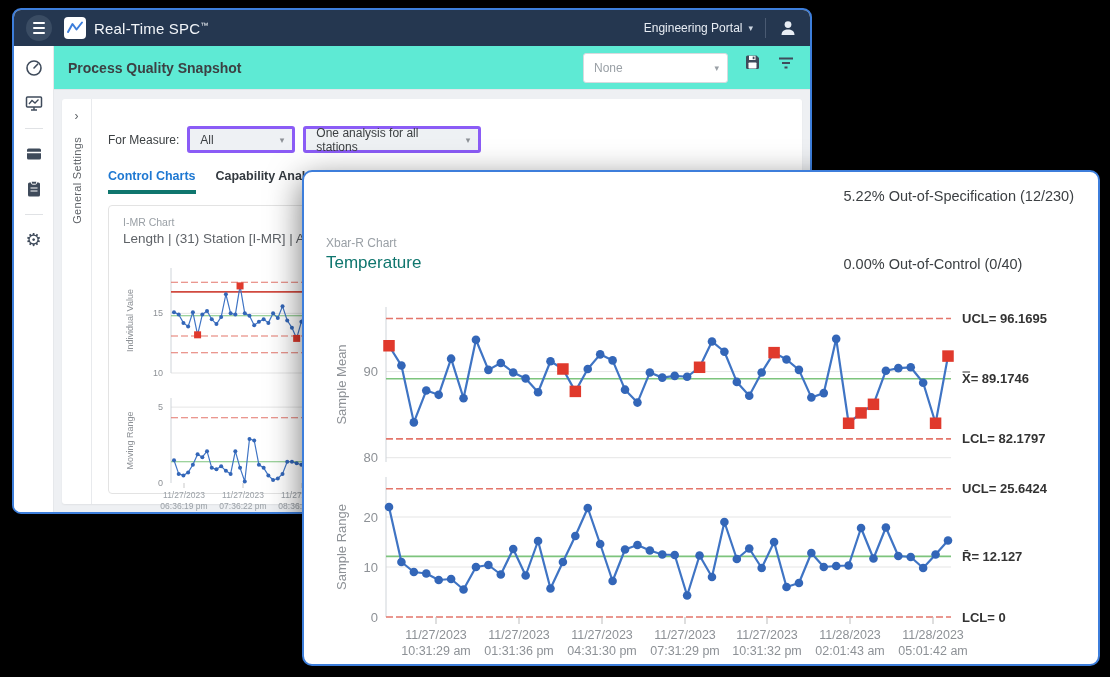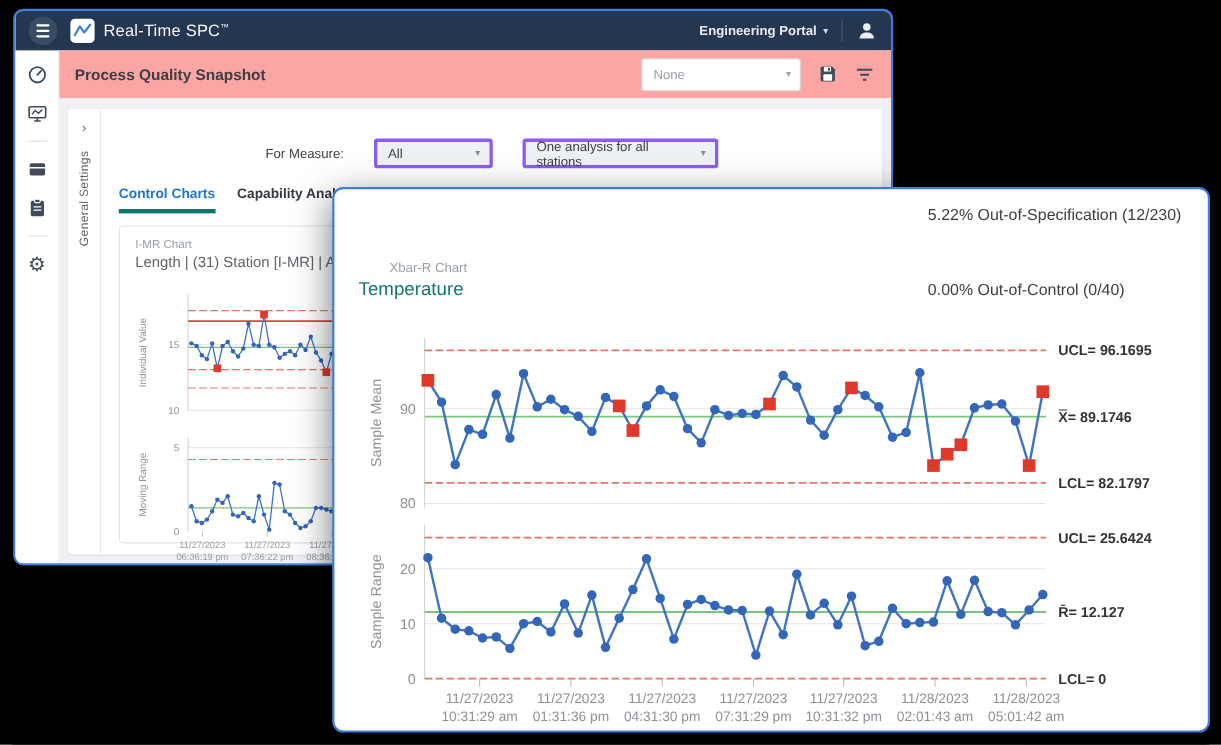--- a/index.html
+++ b/index.html
@@ -12,68 +12,68 @@
     background:#fff; border:2px solid #3d7edb; border-radius:9px; overflow:hidden;
     box-shadow:0 8px 30px rgba(0,0,0,.5); display:flex; flex-direction:column; }
   .topbar { height:36px; background:#253750; display:flex; align-items:center; padding:15px 12px; flex:0 0 auto; }
   .burger { width:26px; height:26px; border-radius:50%; background:#3a4c63; display:flex; flex-direction:column;
     justify-content:center; align-items:center; gap:3px; cursor:pointer; }
   .burger i { display:block; width:12px; height:2px; background:#fff; border-radius:1px; }
   .brandbox { width:22px; height:22px; background:#fff; border-radius:4px; margin-left:12px; display:flex; align-items:center; justify-content:center; }
   .brand { color:#f2f5f9; font-size:15px; margin-left:8px; letter-spacing:.2px; }
   .brand sup { font-size:8px; }
   .topbar-right { margin-left:auto; display:flex; align-items:center; gap:12px; }
-  .portal { color:#e8edf4; font-size:12px; font-weight:bold; display:flex; align-items:center; gap:6px; cursor:pointer;margin-left:20px; }
+  .portal { color:#e8edf4; font-size:12px; font-weight:normal; display:flex; align-items:center; gap:6px; cursor:pointer;margin-left:20px; }
   .portal .caret { font-size:9px; color:#cdd6e2; }
   .tb-divider { width:1px; height:20px; background:#4a5a72; }
 
   .win-body { flex:1; display:flex; min-height:0; }
   .sidebar { width:40px; background:#fff; border-right:1px solid #e6e8eb; display:flex; flex-direction:column;
     align-items:center; padding-top:12px; gap:15px; flex:0 0 auto; }
   .side-ic { width:20px; height:20px; display:flex; align-items:center; justify-content:center; cursor:pointer; color:#3f4b5b; }
   .side-div { width:18px; height:1px; background:#e0e2e5; }
   .gear-glyph { font-size:18px; color:#3f4b5b; line-height:1; }
 
   .main { flex:1; background:#eef0f3; display:flex; flex-direction:column; min-width:0; }
-  .page-header { background:#fca5a5; height:44px; border-bottom:1px solid #e4e6ea; display:flex; align-items:center; padding:0 14px; flex:0 0 auto; }
+  .page-header { background:#5eead4; height:44px; border-bottom:1px solid #e4e6ea; display:flex; align-items:center; padding:0 14px; flex:0 0 auto; }
   .page-title { font-size:14px; font-weight:bold; color:#3c4043; }
-  .header-right { margin-left:auto; display:flex; align-items:center; gap:14px; }
+  .header-right { margin-left:auto; display:flex; align-items:flex-start; gap:14px; }
   .select { position:relative; border:1px solid #d6dade; border-radius:3px; background:#fff; height:30px; width:145px;
     display:flex; align-items:center; padding:0 22px 0 10px; font-size:12px; color:#9aa0a6; cursor:pointer; }
   .select .caret { position:absolute; right:8px; font-size:9px; color:#9aa0a6; }
   .iconbtn { width:20px; height:20px; display:flex; align-items:center; justify-content:center; cursor:pointer; }
 
   .panel-wrap { flex:1; padding:9px 8px 8px 8px; min-height:0; }
   .panel { background:#fff; height:100%; border-radius:3px; display:flex; box-shadow:0 1px 2px rgba(0,0,0,.06); }
   .panel-strip { width:30px; border-right:1px solid #e8eaed; display:flex; flex-direction:column; align-items:center; padding-top:10px; flex:0 0 auto; }
   .collapse-ch { font-size:12px; color:#5f6368; cursor:pointer; }
   .strip-label { margin-top:14px; writing-mode:vertical-rl; transform:rotate(180deg); font-size:11px; color:#5f6368; letter-spacing:.3px; }
   .panel-content { flex:1; padding:14px 16px 10px 16px; display:flex; flex-direction:column; min-width:0; }
   .panel-title-row { display:flex; align-items:center; }
   .panel-title { font-size:13px; font-weight:bold; color:#202124; }
   .panel-actions { margin-left:auto; display:flex; align-items:center; gap:14px; }
   .greenbtn { width:25px; height:25px; background:#74ad4a; border-radius:3px; display:flex; align-items:center; justify-content:center; cursor:pointer; }
-  .controls-row { display:flex; align-items:center; margin-top:13px; gap:27px;justify-content:center; }
+  .controls-row { display:flex; align-items:center; margin-top:13px; gap:8px; }
   .ctl-label { font-size:12px; color:#3c4043; }
   .select2 { position:relative; background:#eef1f4; border:3px solid #8b5cf6; border-radius:3px; height:27px;
     display:flex; align-items:center; padding:0 24px 0 10px; font-size:12px; color:#3c4043; cursor:pointer; }
   .select2 .caret { position:absolute; right:8px; font-size:9px; color:#8d9196; }
   .tabs-row { display:flex; gap:20px; margin-top:16px; }
   .tab { font-size:12.5px; font-weight:bold; color:#343a40; padding-bottom:7px; cursor:pointer; }
   .tab.active { color:#1e78d2; border-bottom:4px solid #0f766e; }
   .chart-card { margin-top:11px; border:1px solid #e3e3e3; border-radius:4px; padding:10px 14px; flex:1; min-height:0; }
   .card-kind { font-size:10.5px; color:#9aa0a6; }
   .card-title { font-size:13.5px; color:#5f6368; margin-top:3px; }
 
   
   .win-front { position:absolute; left:302px; top:170px; width:798px; height:496px;
     background:#fff; border:2px solid #3d7edb; border-radius:10px; box-shadow:0 10px 34px rgba(0,0,0,.55);
     overflow:hidden; }
   .front-header { display:flex; align-items:flex-end; padding:16px 24px 0 22px; }
-  .fh-left .card-kind { font-size:12px;margin-left:28px; }
+  .fh-left .card-kind { font-size:12px; }
   .fh-title { font-size:17px; color:#0f766e; margin-top:3px; }
   .fh-stats { margin-left:auto; display:flex; gap:52px; font-size:14.5px; color:#3c4043; padding-bottom:1px;flex-direction:column; }
   svg text { font-family:"Liberation Sans","DejaVu Sans",sans-serif; }
 </style>
 </head>
 <body>
 
 <div class="stage">
 
   <div class="win-back">

